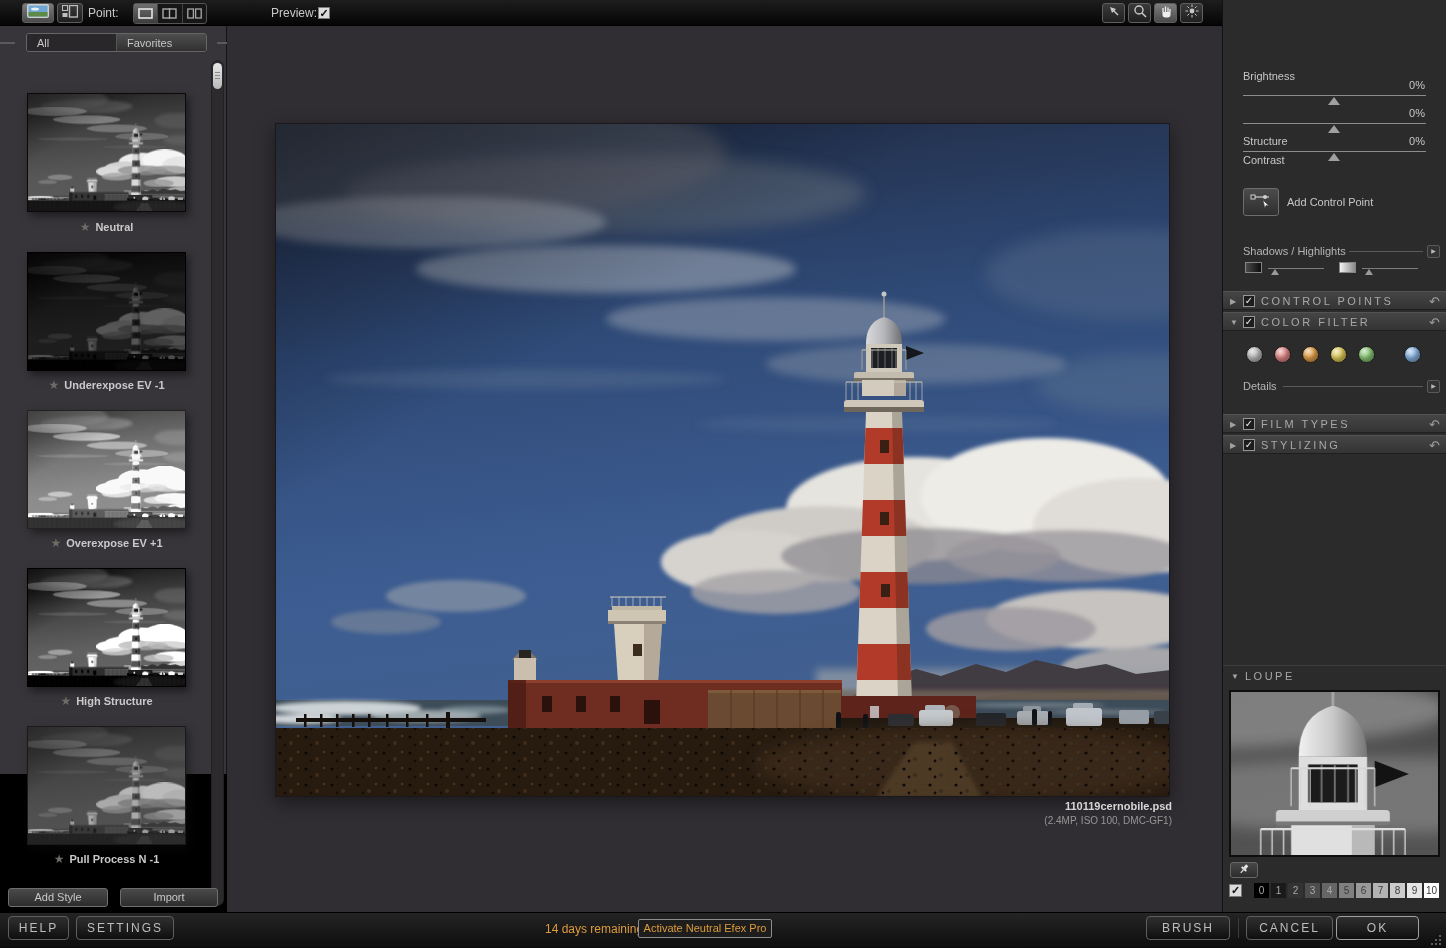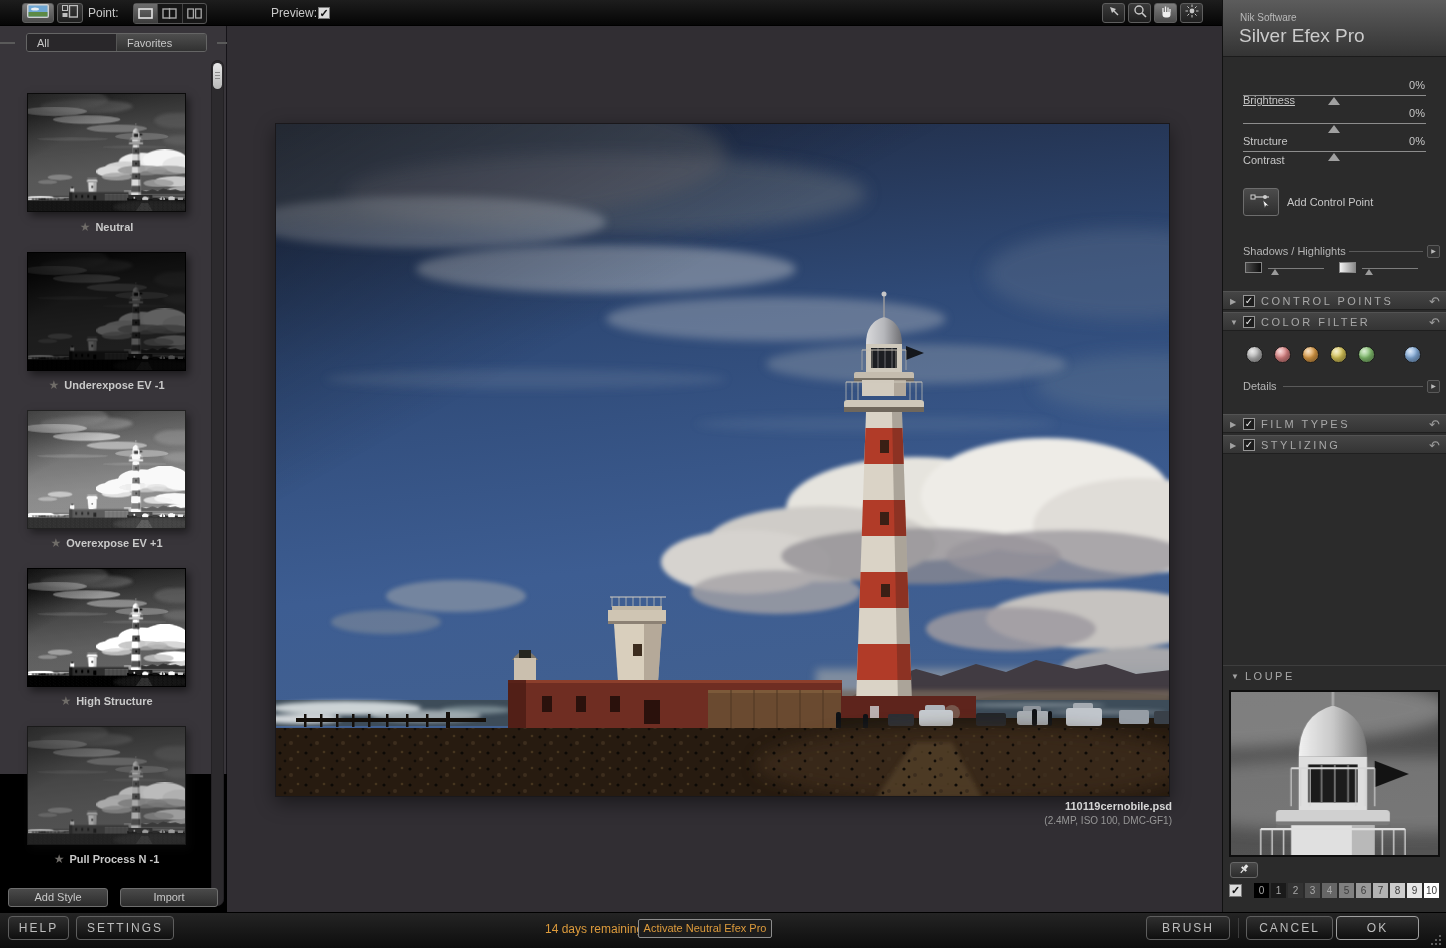--- a/index.html
+++ b/index.html
@@ -1465,26 +1465,22 @@
 <path d="M600,674 L638,618 L676,618 L706,674 Z" fill="#55422c" opacity="0.7" filter="url(#b25)"></path>
 <rect x="0" y="604" width="895" height="70" fill="url(#rocks5)"></rect>
 <rect width="895" height="674" fill="url(#vig5)"></rect>
 </svg>
     </div>
   <div class="abs fname1">110119cernobile.psd</div>
   <div class="abs fname2">(2.4MP, ISO 100, DMC-GF1)</div>
 </div>
 
 <div class="abs rightpanel">
-  <div class="abs rheader">
-    <div class="abs brand-small">Nik Software</div>
-    <div class="abs brand-large">Silver Efex Pro</div>
-  </div>
-
-  <span class="abs slabel" style="top:94px;text-decoration:underline;">Brightness</span>
+
+  <span class="abs slabel" style="top:70px;">Brightness</span>
   <span class="abs svalue" style="top:79px;">0%</span>
   <div class="abs sline" style="top:95px;"></div>
   <div class="abs stri" style="left:105px;top:97px;"></div>
 
   <span class="abs slabel" style="top:107px;margin-top:47px;">Contrast</span>
   <span class="abs svalue" style="top:107px;">0%</span>
   <div class="abs sline" style="top:123px;"></div>
   <div class="abs stri" style="left:105px;top:125px;"></div>
 
   <span class="abs slabel" style="top:135px;">Structure</span>

